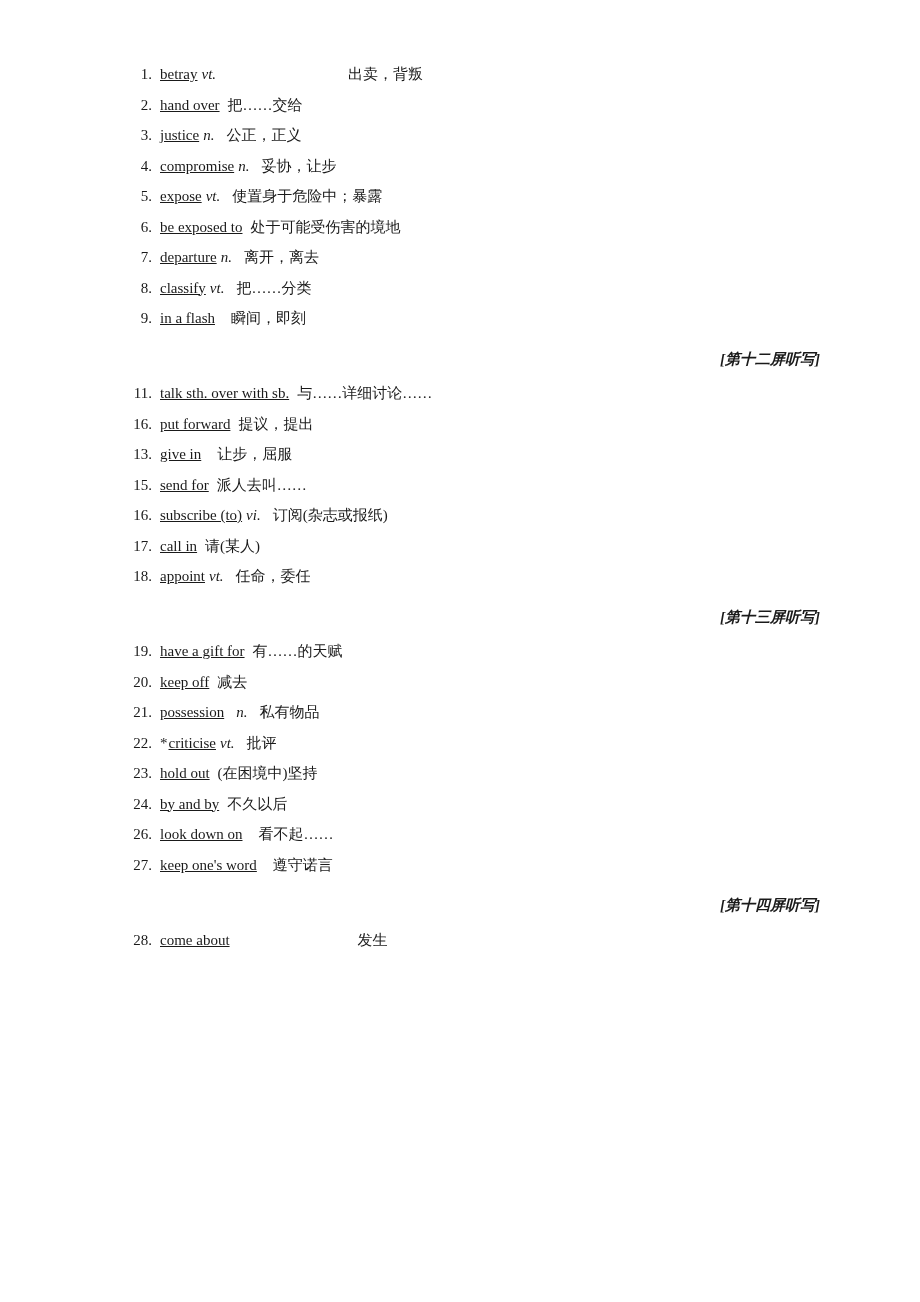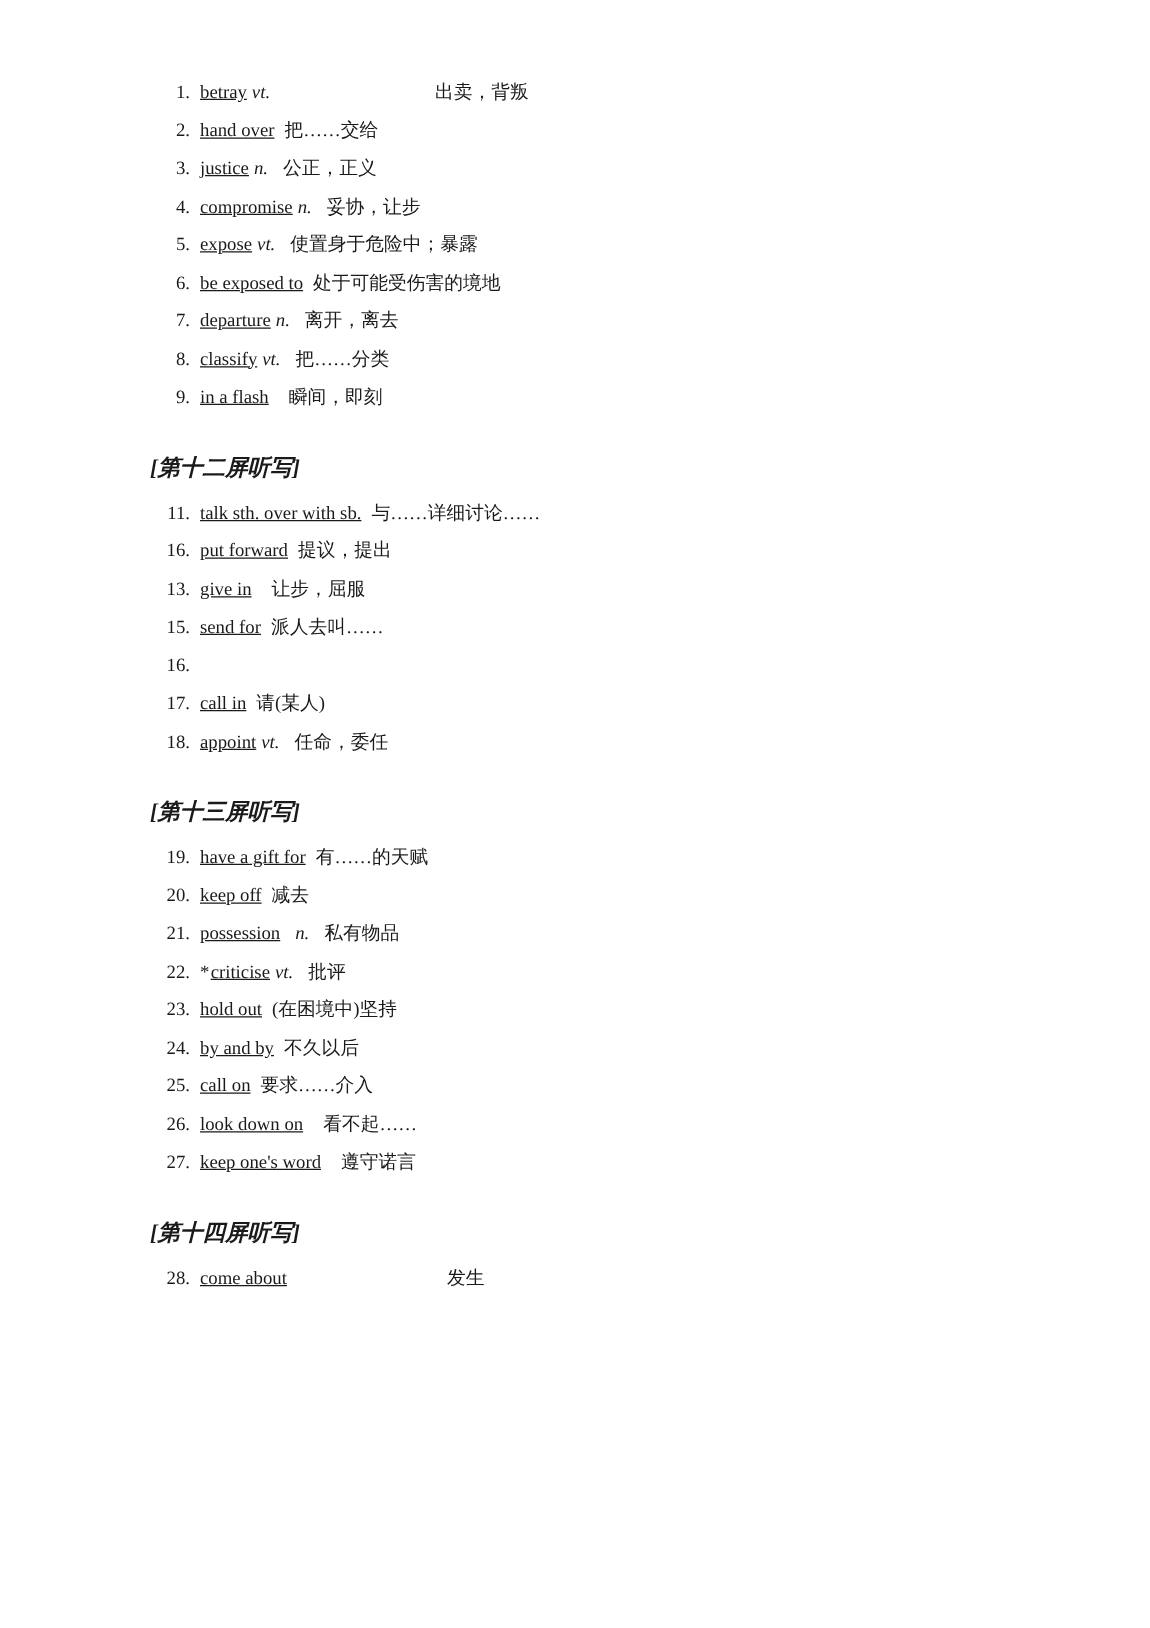--- a/index.html
+++ b/index.html
@@ -49,23 +49,23 @@
     }
 
     .definition {
       font-size: 15px;
       margin-left: 4px;
     }
 
     .section-header {
       font-weight: bold;
       font-style: italic;
-      font-size: 18px;
-      margin-top: 24px;
+      font-size: 15px;
       margin-bottom: 6px;
+      text-align: right;
     }
 
     .section-block {
       margin-bottom: 12px;
     }
   </style>
 </head>
 <body>
 
 <div>
@@ -187,20 +187,25 @@
     <div class="vocab-item">
       <span class="item-number">15.</span>
       <span class="item-content">
         <span class="term">send for</span>
         <span class="definition">派人去叫……</span>
       </span>
     </div>
 
     <div class="vocab-item">
       <span class="item-number">16.</span>
+      <span class="item-content">
+        <span class="term">subscribe (to)</span>
+        <span class="pos">vi.</span>
+        <span class="definition">订阅(杂志或报纸)</span>
+      </span>
     </div>
 
     <div class="vocab-item">
       <span class="item-number">17.</span>
       <span class="item-content">
         <span class="term">call in</span>
         <span class="definition">请(某人)</span>
       </span>
     </div>
 
@@ -263,27 +268,20 @@
     </div>
 
     <div class="vocab-item">
       <span class="item-number">24.</span>
       <span class="item-content">
         <span class="term">by and by</span>
         <span class="definition">不久以后</span>
       </span>
     </div>
 
-    <div class="vocab-item">
-      <span class="item-number">25.</span>
-      <span class="item-content">
-        <span class="term">call on</span>
-        <span class="definition">要求……介入</span>
-      </span>
-    </div>
 
     <div class="vocab-item">
       <span class="item-number">26.</span>
       <span class="item-content">
         <span class="term">look down on</span>
         <span style="display:inline-block; width:8px;"></span>
         <span class="definition">看不起……</span>
       </span>
     </div>
 

